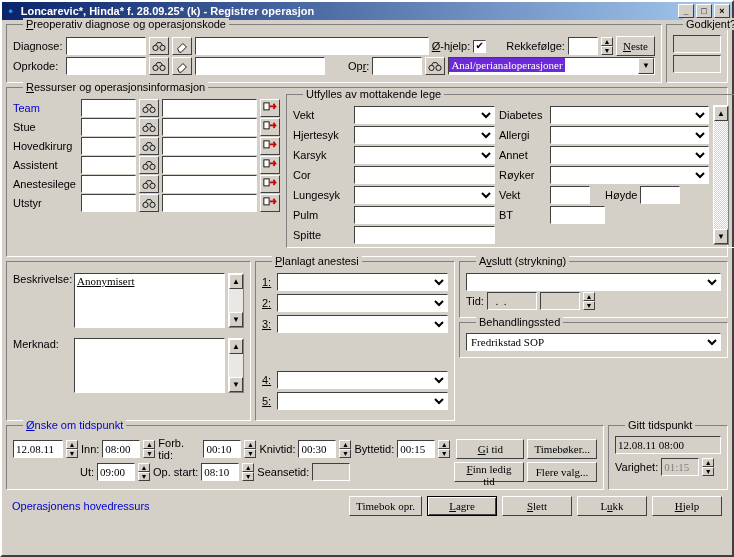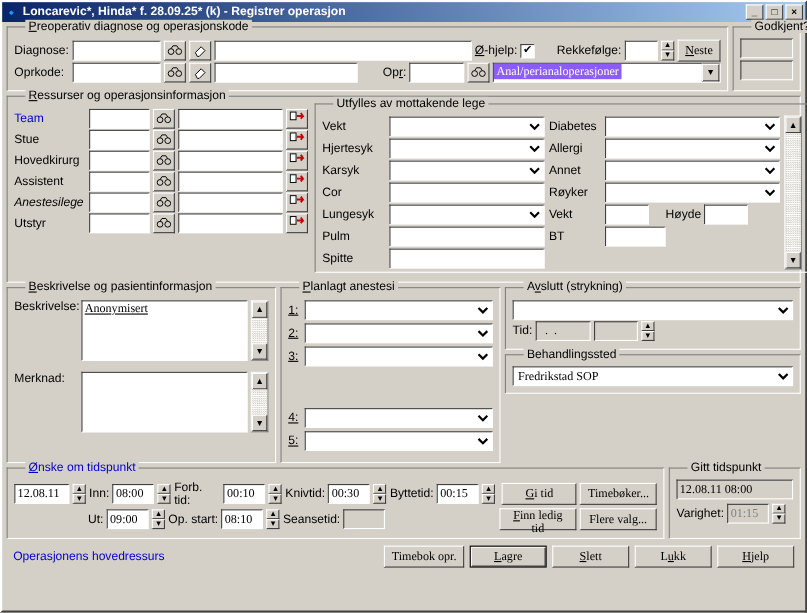--- a/index.html
+++ b/index.html
@@ -48,21 +48,21 @@
   .scrollbar{ width:16px; background:#d4d0c8; border:1px solid #808080;
               border-top-color:#fff; border-left-color:#fff; display:flex; flex-direction:column;}
   .sbbtn{ height:15px; border:1px solid #fff; border-right-color:#404040;
           border-bottom-color:#404040; background:#d4d0c8; text-align:center;
           font-size:8px; line-height:13px;}
   .sbtrack{ flex:1; background:repeating-conic-gradient(#d4d0c8 0 25%,#fff 0 50%) 0/2px 2px;}
   u{ text-decoration:underline;}
   .checkbox{ width:13px;height:13px;border:1px solid #808080;border-top-color:#404040;
              border-left-color:#404040;border-right-color:#fff;border-bottom-color:#fff;
              background:#fff;text-align:center;line-height:10px;font-size:10px;}
-  .hilite{ background:#8b5cf6; color:#fff;}
+  .hilite{ background:#6d28d9; color:#fff;}
   .bottombar{ display:flex; gap:5px; padding:4px 6px; align-items:center;}
   svg.ico{ width:14px; height:14px; vertical-align:middle;}
 </style>
 </head>
 <body>
 
 <div class="app">
 
   <div class="titlebar">
     <span>🔹</span>
@@ -199,21 +199,21 @@
                   <circle cx="12" cy="9" r="3" fill="none" stroke="#000"></circle>
                   <path d="M4 6l2-3h4l2 3" stroke="#000" fill="none"></path>
                 </svg></button>
               <input class="sunk" style="width: 95px;">
               <button class="btn iconbtn"><svg class="ico" viewBox="0 0 16 16">
                   <rect x="1" y="1" width="6" height="8" fill="#fff" stroke="#000"></rect>
                   <path d="M8 5l6 0 -2 -3 m2 3 l-2 3" stroke="#c00" fill="none" stroke-width="2"></path>
                 </svg></button>
             </div>
             <div class="row">
-              <span class="lbl" style="width:65px;font-style:italic;">Anestesilege</span>
+              <span class="lbl" style="width:65px;">Anestesilege</span>
               <input class="sunk" style="width: 55px;">
               <button class="btn iconbtn"><svg class="ico" viewBox="0 0 16 16">
                   <circle cx="4" cy="9" r="3" fill="none" stroke="#000"></circle>
                   <circle cx="12" cy="9" r="3" fill="none" stroke="#000"></circle>
                   <path d="M4 6l2-3h4l2 3" stroke="#000" fill="none"></path>
                 </svg></button>
               <input class="sunk" style="width: 95px;">
               <button class="btn iconbtn"><svg class="ico" viewBox="0 0 16 16">
                   <rect x="1" y="1" width="6" height="8" fill="#fff" stroke="#000"></rect>
                   <path d="M8 5l6 0 -2 -3 m2 3 l-2 3" stroke="#c00" fill="none" stroke-width="2"></path>
@@ -301,21 +301,20 @@
               <div class="sbtrack"></div>
               <div class="sbbtn">▼</div>
             </div>
           </div>
         </div>
       </div>
     </div>
 
     <div style="display:flex;gap:4px">
       <div class="gb" style="width:245px;height:160px;position:relative">
-        <div class="cap"><u>B</u>eskrivelse og pasientinformasjon</div>
         <div class="row" style="align-items:flex-start">
           <span class="lbl" style="width:58px">Beskrivelse:</span>
           <textarea class="sunk" style="flex: 1 1 0%; height: 55px;">Anonymisert</textarea>
           <div class="scrollbar" style="height:55px">
               <div class="sbbtn">▲</div>
               <div class="sbtrack"></div>
               <div class="sbbtn">▼</div>
             </div>
         </div>
         <div class="row" style="align-items:flex-start;margin-top:10px">

